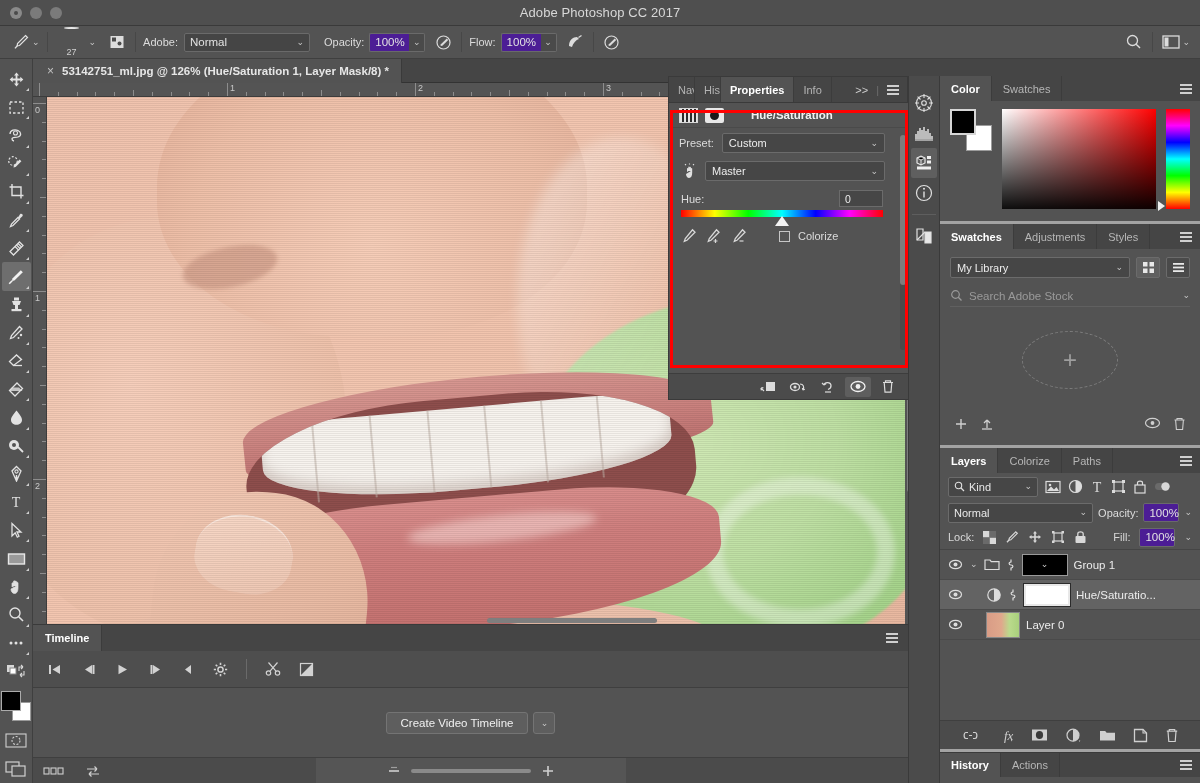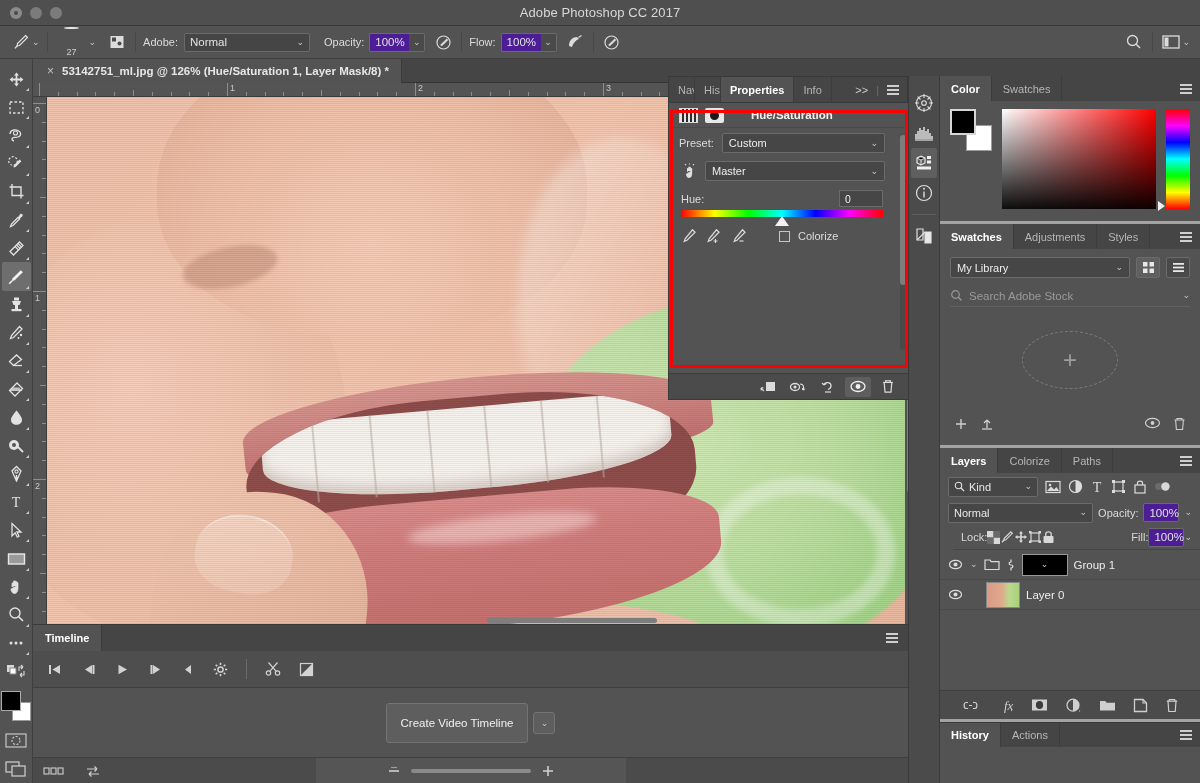--- a/index.html
+++ b/index.html
@@ -333,21 +333,21 @@
   .lib-foot { display:flex; align-items:center; gap:12px; height:24px; padding:0 4px; color:#cfcfcf; }
   .lib-foot .right { margin-left:auto; display:flex; gap:12px; }
 
   .layersbody { background:#535353; }
   .filterrow { display:flex; align-items:center; gap:7px; height:27px; padding:0 8px; }
   .kind-select { width:90px;height:20px; background:#464646;border:1px solid #6b6b6b;border-radius:2px;
     display:flex;align-items:center;justify-content:space-between;padding:0 5px;font-size:11px;color:#e8e8e8; }
   .blendrow { display:flex; align-items:center; gap:5px; height:25px; padding:0 8px; }
   .blend-select { width:155px;height:20px; background:#464646;border:1px solid #6b6b6b;border-radius:2px;
     display:flex;align-items:center;justify-content:space-between;padding:0 5px;font-size:11px;color:#e8e8e8; }
-  .lockrow { display:flex; align-items:center; height:25px; padding:0 8px; font-size:11px; color:#d8d8d8; border-bottom:1px solid #454545;margin-left:13px; }
+  .lockrow { display:flex; align-items:center; gap:9px; height:25px; padding:0 8px; font-size:11px; color:#d8d8d8; border-bottom:1px solid #454545; }
   .layer-row { display:flex; align-items:center; height:30px; padding:0 6px; gap:6px; border-bottom:1px solid #4a4a4a; }
   .layer-row.sel { background:#636363; }
   .eye { width:18px; display:flex; justify-content:center; color:#dcdcdc; }
   .thumb-img { width:34px;height:26px; background:linear-gradient(90deg,#d99c86 0%,#e0a88c 45%,#bada8c 70%,#a9d07c 100%); border:1px solid #888; }
   .thumb-mask-black { width:46px;height:22px; background:#000; border:1px solid #9a9a9a; display:flex;align-items:center;justify-content:center; }
   .thumb-mask-white { width:46px;height:22px; background:#fff; border:2px solid #e8e8e8; outline:1px solid #2b2b2b; }
   .layer-name { font-size:11.5px; color:#ececec; white-space:nowrap; overflow:hidden; }
   .layers-foot { display:flex; align-items:center; justify-content:center; gap:17px; height:29px; background:#4b4b4b; border-top:1px solid #3f3f3f; color:#d8d8d8; }
 
   .historytabs { display:flex; height:25px; background:#454545; border-top:1px solid #3a3a3a; }
@@ -356,21 +356,21 @@
   .timeline {
     position:absolute; left:33px; top:624px; width:875px; height:159px;
     background:#535353; border-top:1px solid #3a3a3a;
   }
   .tl-tabs { display:flex; height:26px; background:#454545; }
   .tl-tab { display:flex;align-items:center;padding:0 12px; font-size:11px; color:#fff; background:#535353; font-weight:bold; border-right:1px solid #3c3c3c; }
   .tl-ham { margin-left:auto; display:flex;align-items:center;padding:0 10px; }
   .tl-controls { display:flex; align-items:center; gap:18px; height:37px; padding:0 14px; background:#4e4e4e; border-bottom:1px solid #3f3f3f; color:#d2d2d2; }
   .tl-sep { width:1px;height:20px; background:#6a6a6a; }
   .tl-main { height:70px; display:flex; align-items:center; justify-content:center; }
-  .cvt-btn { height:40px; background:#5e5e5e; border:1px solid #747474; border-radius:3px;
+  .cvt-btn { height:22px; background:#5e5e5e; border:1px solid #747474; border-radius:3px;
     display:flex;align-items:center;padding:0 14px; font-size:11.5px; color:#f0f0f0; }
   .cvt-chev { width:22px;height:22px; background:#5e5e5e; border:1px solid #747474; border-radius:3px;
     margin-left:5px; display:flex;align-items:center;justify-content:center; }
   .tl-foot { position:absolute; left:0; bottom:0; width:875px; height:26px; background:#4b4b4b; border-top:1px solid #3f3f3f; display:flex; align-items:center; }
   .tl-foot .grid-ico { padding:0 10px; color:#cfcfcf; }
   .tl-foot-bar { position:absolute; left:283px; top:0; width:310px; height:26px; background:#555; display:flex;align-items:center;justify-content:center; gap:10px; }
   .tl-zoom { width:120px; height:4px; background:#8a8a8a; border-radius:2px; }
   svg { display:block; }
 </style>
 </head>
@@ -1221,20 +1221,43 @@
                 <path d="M5 4 C2.5 4 2.5 7 5 7 M5 7 C7.5 7 7.5 10 5 10" fill="none" stroke="#dcdcdc" stroke-width="1.2"></path>
                 <path d="M5 1.5 V4.5 M5 9.5 V12.5" stroke="#dcdcdc" stroke-width="1.2"></path>
               </svg>
             </span>
           <span class="thumb-mask-black">
               <span class="chev" style="color:#cfcfcf">⌄</span>
             </span>
           <span class="layer-name">Group 1</span>
         </div>
 
+        <div class="layer-row sel">
+          <span class="eye">
+              <svg width="15" height="11" viewBox="0 0 15 11">
+                <ellipse cx="7.5" cy="5.5" rx="6" ry="4.2" fill="none" stroke="#dcdcdc" stroke-width="1.2"></ellipse>
+                <circle cx="7.5" cy="5.5" r="2" fill="#dcdcdc"></circle>
+              </svg>
+            </span>
+          <span style="width:10px"></span>
+          <span>
+              <svg width="16" height="16" viewBox="0 0 16 16">
+                <circle cx="8" cy="8" r="6.2" fill="none" stroke="#dcdcdc" stroke-width="1.2"></circle>
+                <path d="M8 1.8 A6.2 6.2 0 0 1 8 14.2 Z" fill="#dcdcdc"></path>
+              </svg>
+            </span>
+          <span>
+              <svg width="10" height="14" viewBox="0 0 10 14">
+                <path d="M5 4 C2.5 4 2.5 7 5 7 M5 7 C7.5 7 7.5 10 5 10" fill="none" stroke="#dcdcdc" stroke-width="1.2"></path>
+                <path d="M5 1.5 V4.5 M5 9.5 V12.5" stroke="#dcdcdc" stroke-width="1.2"></path>
+              </svg>
+            </span>
+          <span class="thumb-mask-white"></span>
+          <span class="layer-name">Hue/Saturatio...</span>
+        </div>
 
         <div class="layer-row">
           <span class="eye">
               <svg width="15" height="11" viewBox="0 0 15 11">
                 <ellipse cx="7.5" cy="5.5" rx="6" ry="4.2" fill="none" stroke="#dcdcdc" stroke-width="1.2"></ellipse>
                 <circle cx="7.5" cy="5.5" r="2" fill="#dcdcdc"></circle>
               </svg>
             </span>
           <span style="width:10px"></span>
           <span class="thumb-img"></span>

